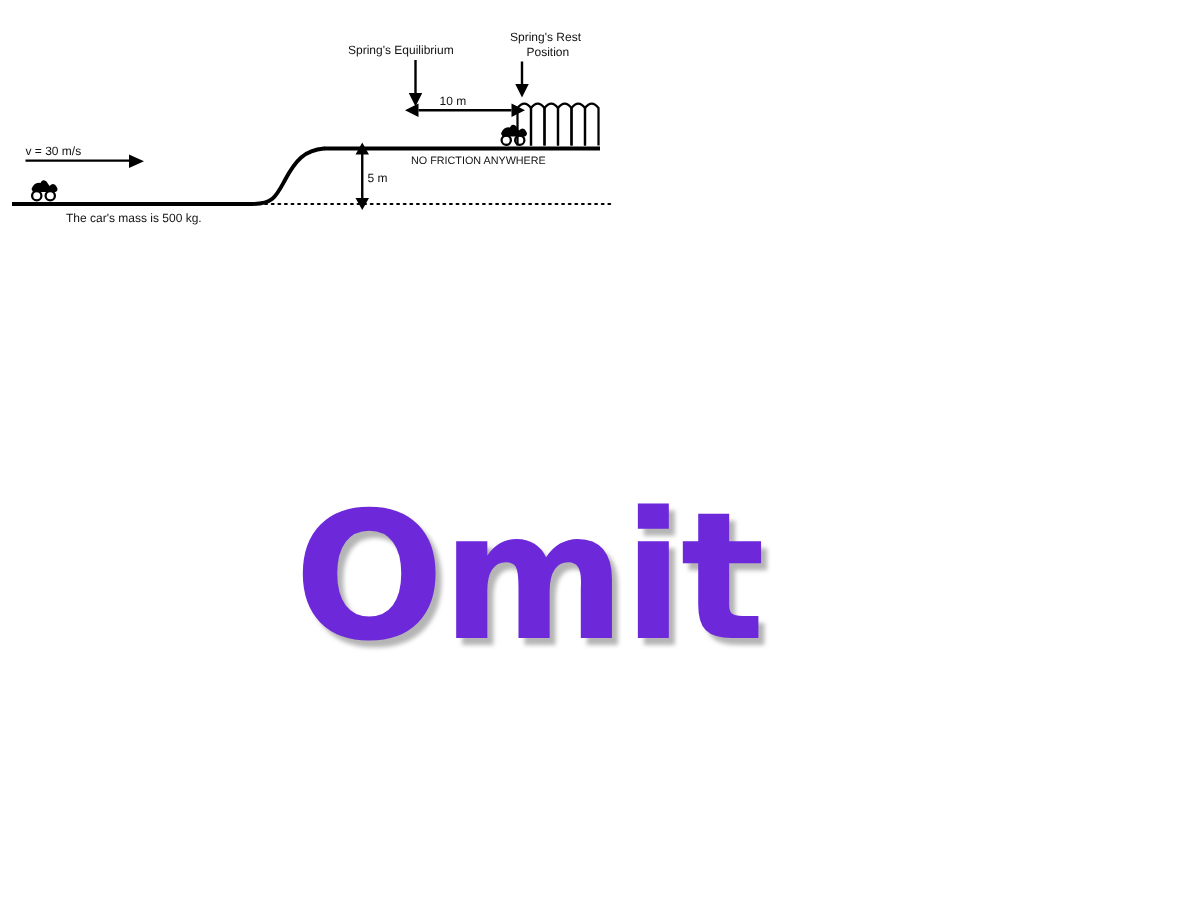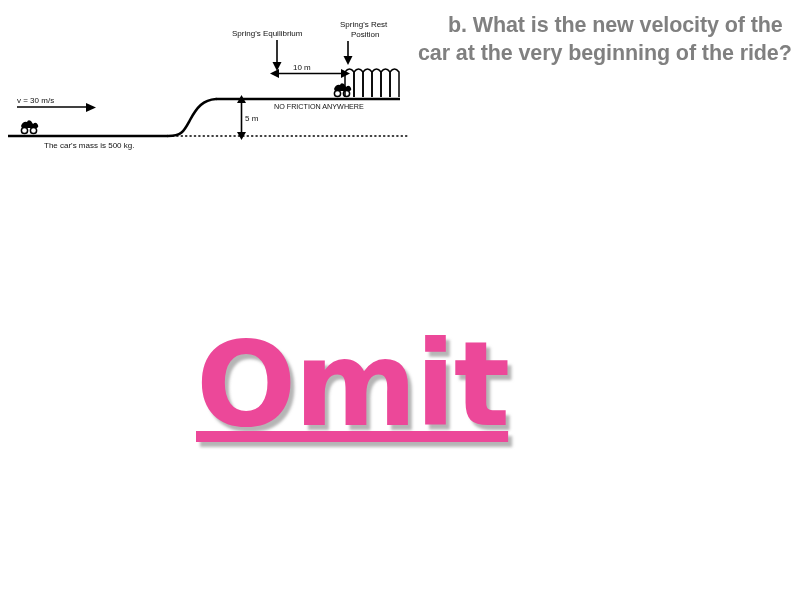--- a/index.html
+++ b/index.html
@@ -70,26 +70,25 @@
   }
 
   
   #omit-stamp {
     position: absolute;
     left: 196px;
     top: 325px;
     font-family: "DejaVu Sans", sans-serif;
     font-size: 118px;
     font-weight: bold;
-    color: #ec4899;
+    color: #6d28d9;
     letter-spacing: -2px;
     line-height: 1;
     text-shadow: 4px 5px 3px rgba(120, 120, 120, 0.55);
     white-space: nowrap;
-    text-decoration: underline;
   }
 </style>
 </head>
 <body>
 
 <div id="physics-diagram">
   <svg width="415" height="170" viewBox="0 0 415 170">
 
     <path d="M 8 136 L 168 136" class="dgm-line" stroke-width="2.6"></path>
 
@@ -153,16 +152,15 @@
       <path d="M 237 103 L 246 103 L 241.5 95 z" fill="#000000"></path>
       <path d="M 237 132 L 246 132 L 241.5 140 z" fill="#000000"></path>
     </g>
     <text x="245" y="121" class="dgm-text">5 m</text>
 
     <text x="274" y="109" class="dgm-text-sm">NO FRICTION ANYWHERE</text>
   </svg>
 </div>
 
 <div id="question-panel">
-  <p class="q-block q-part-b">b. What is the new velocity of the car at the very beginning of the ride?</p>
 </div>
 
 <div id="omit-stamp">Omit</div>
 
 </body></html>

